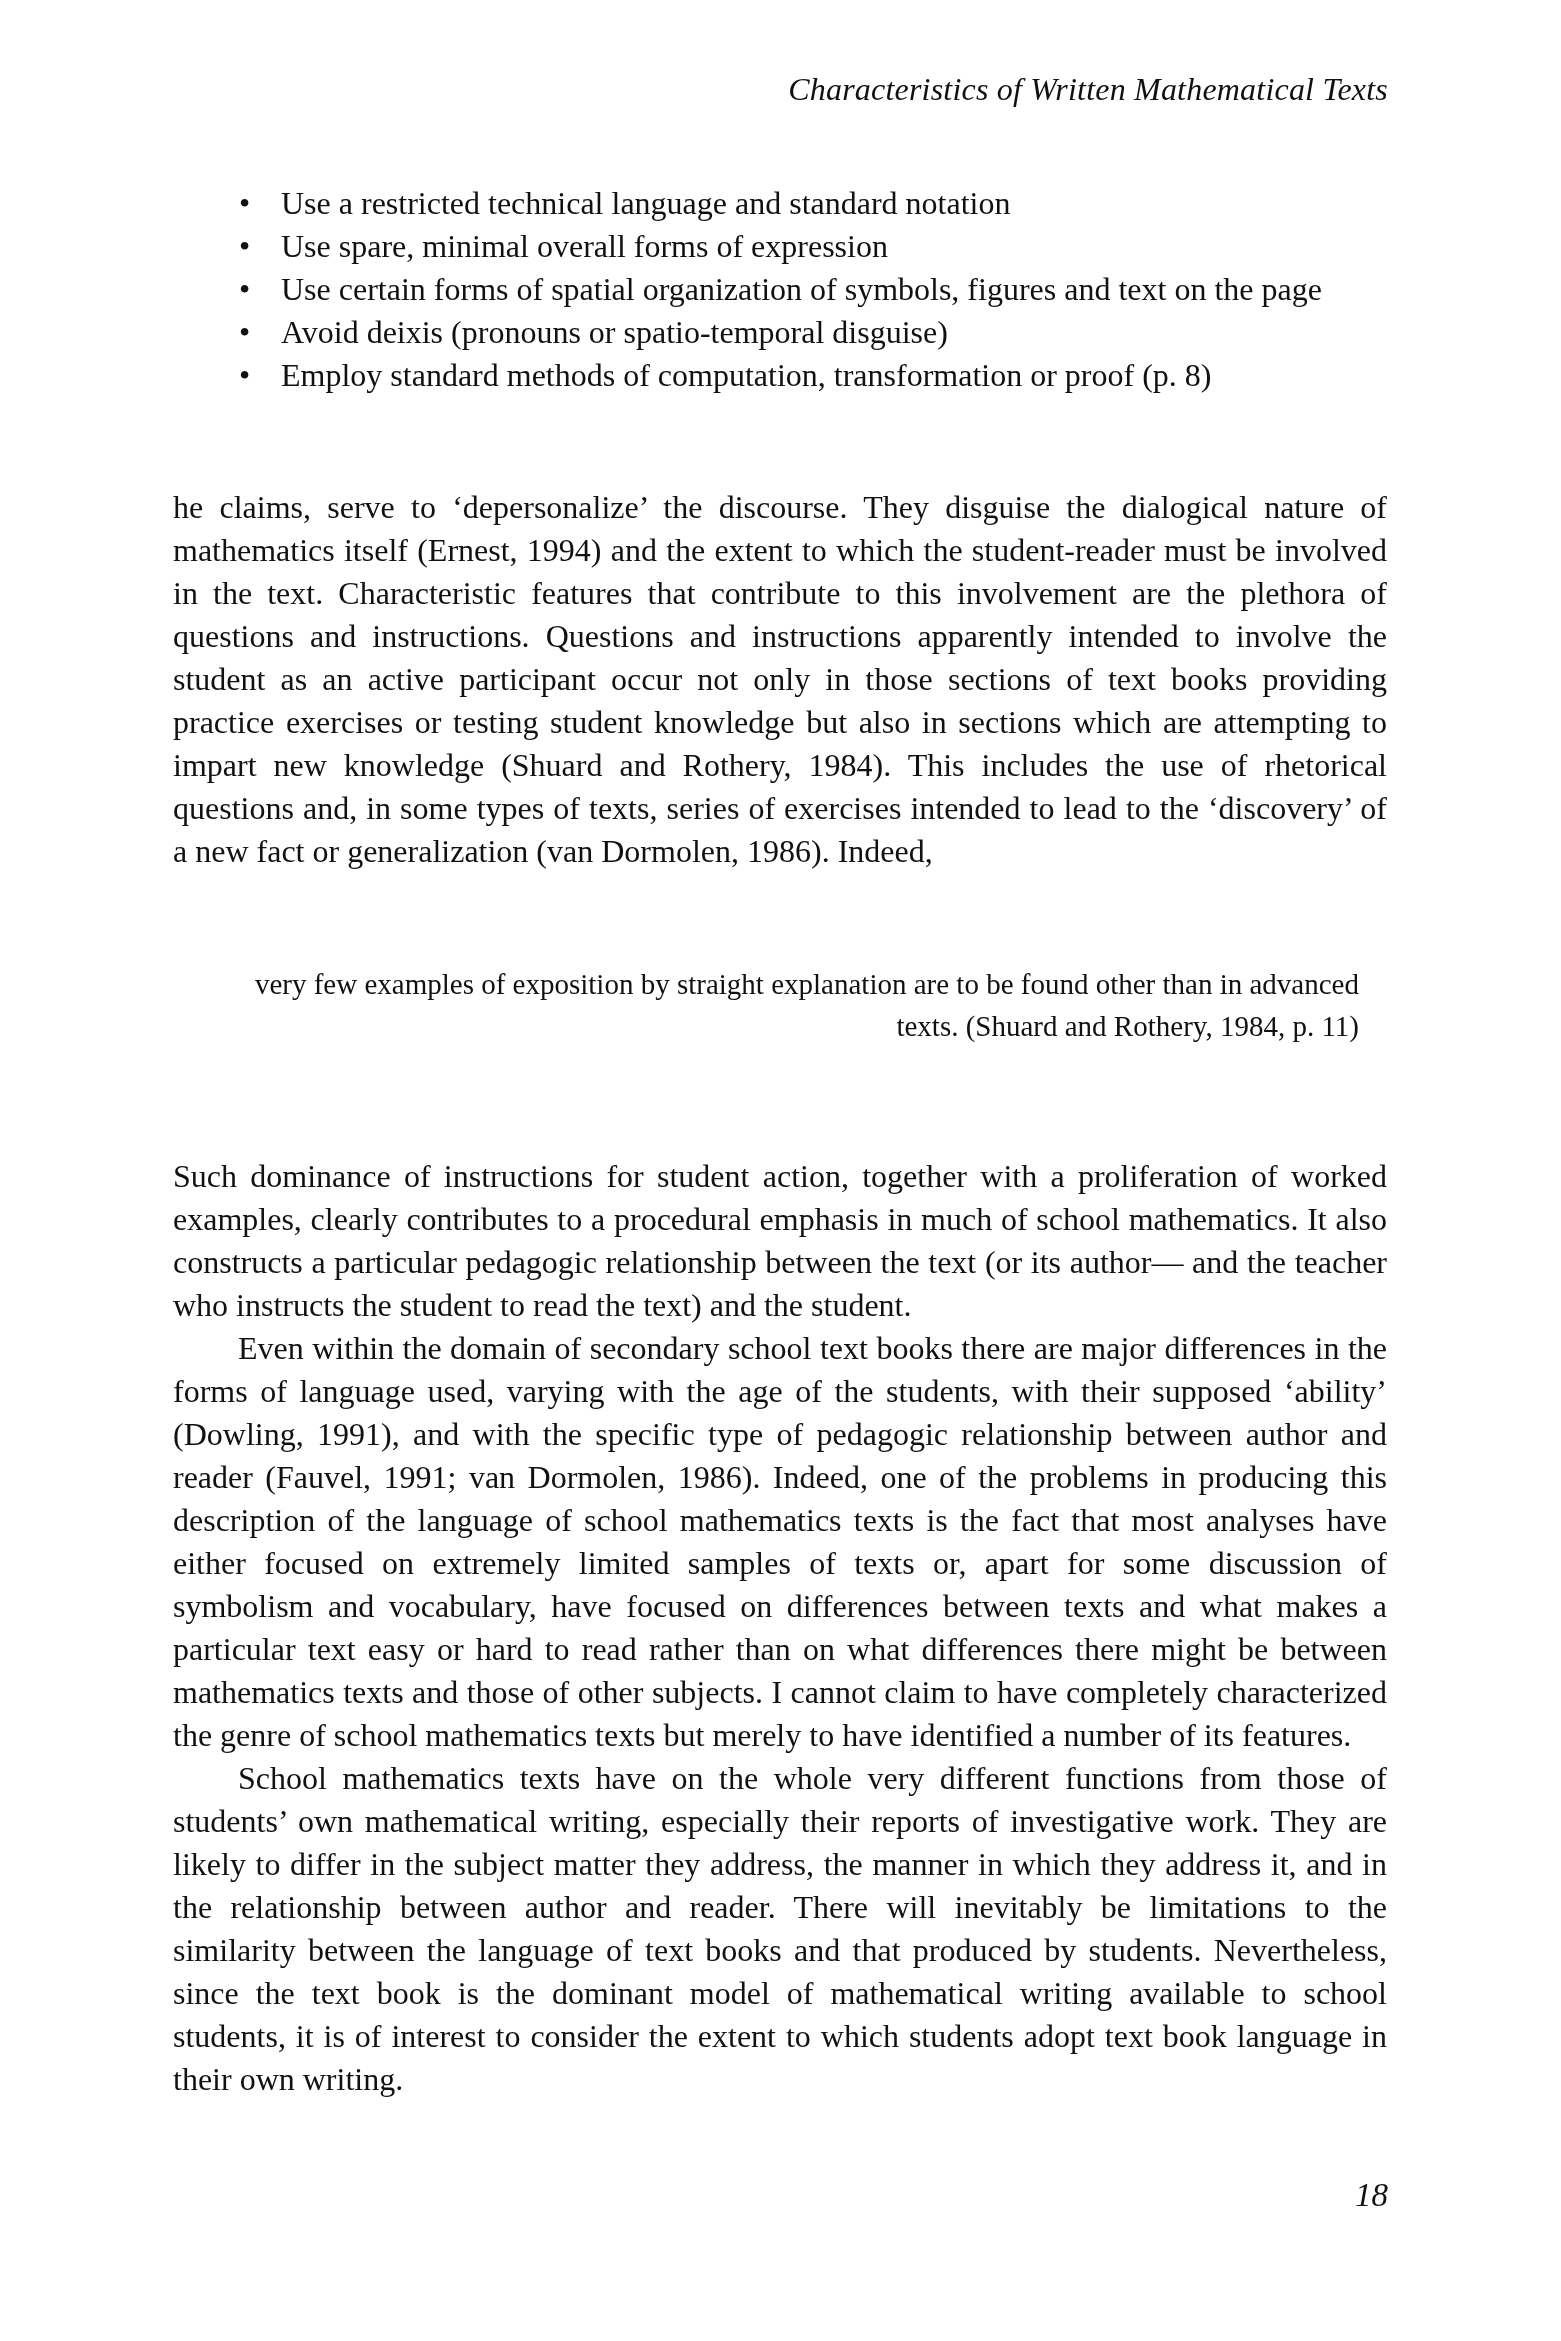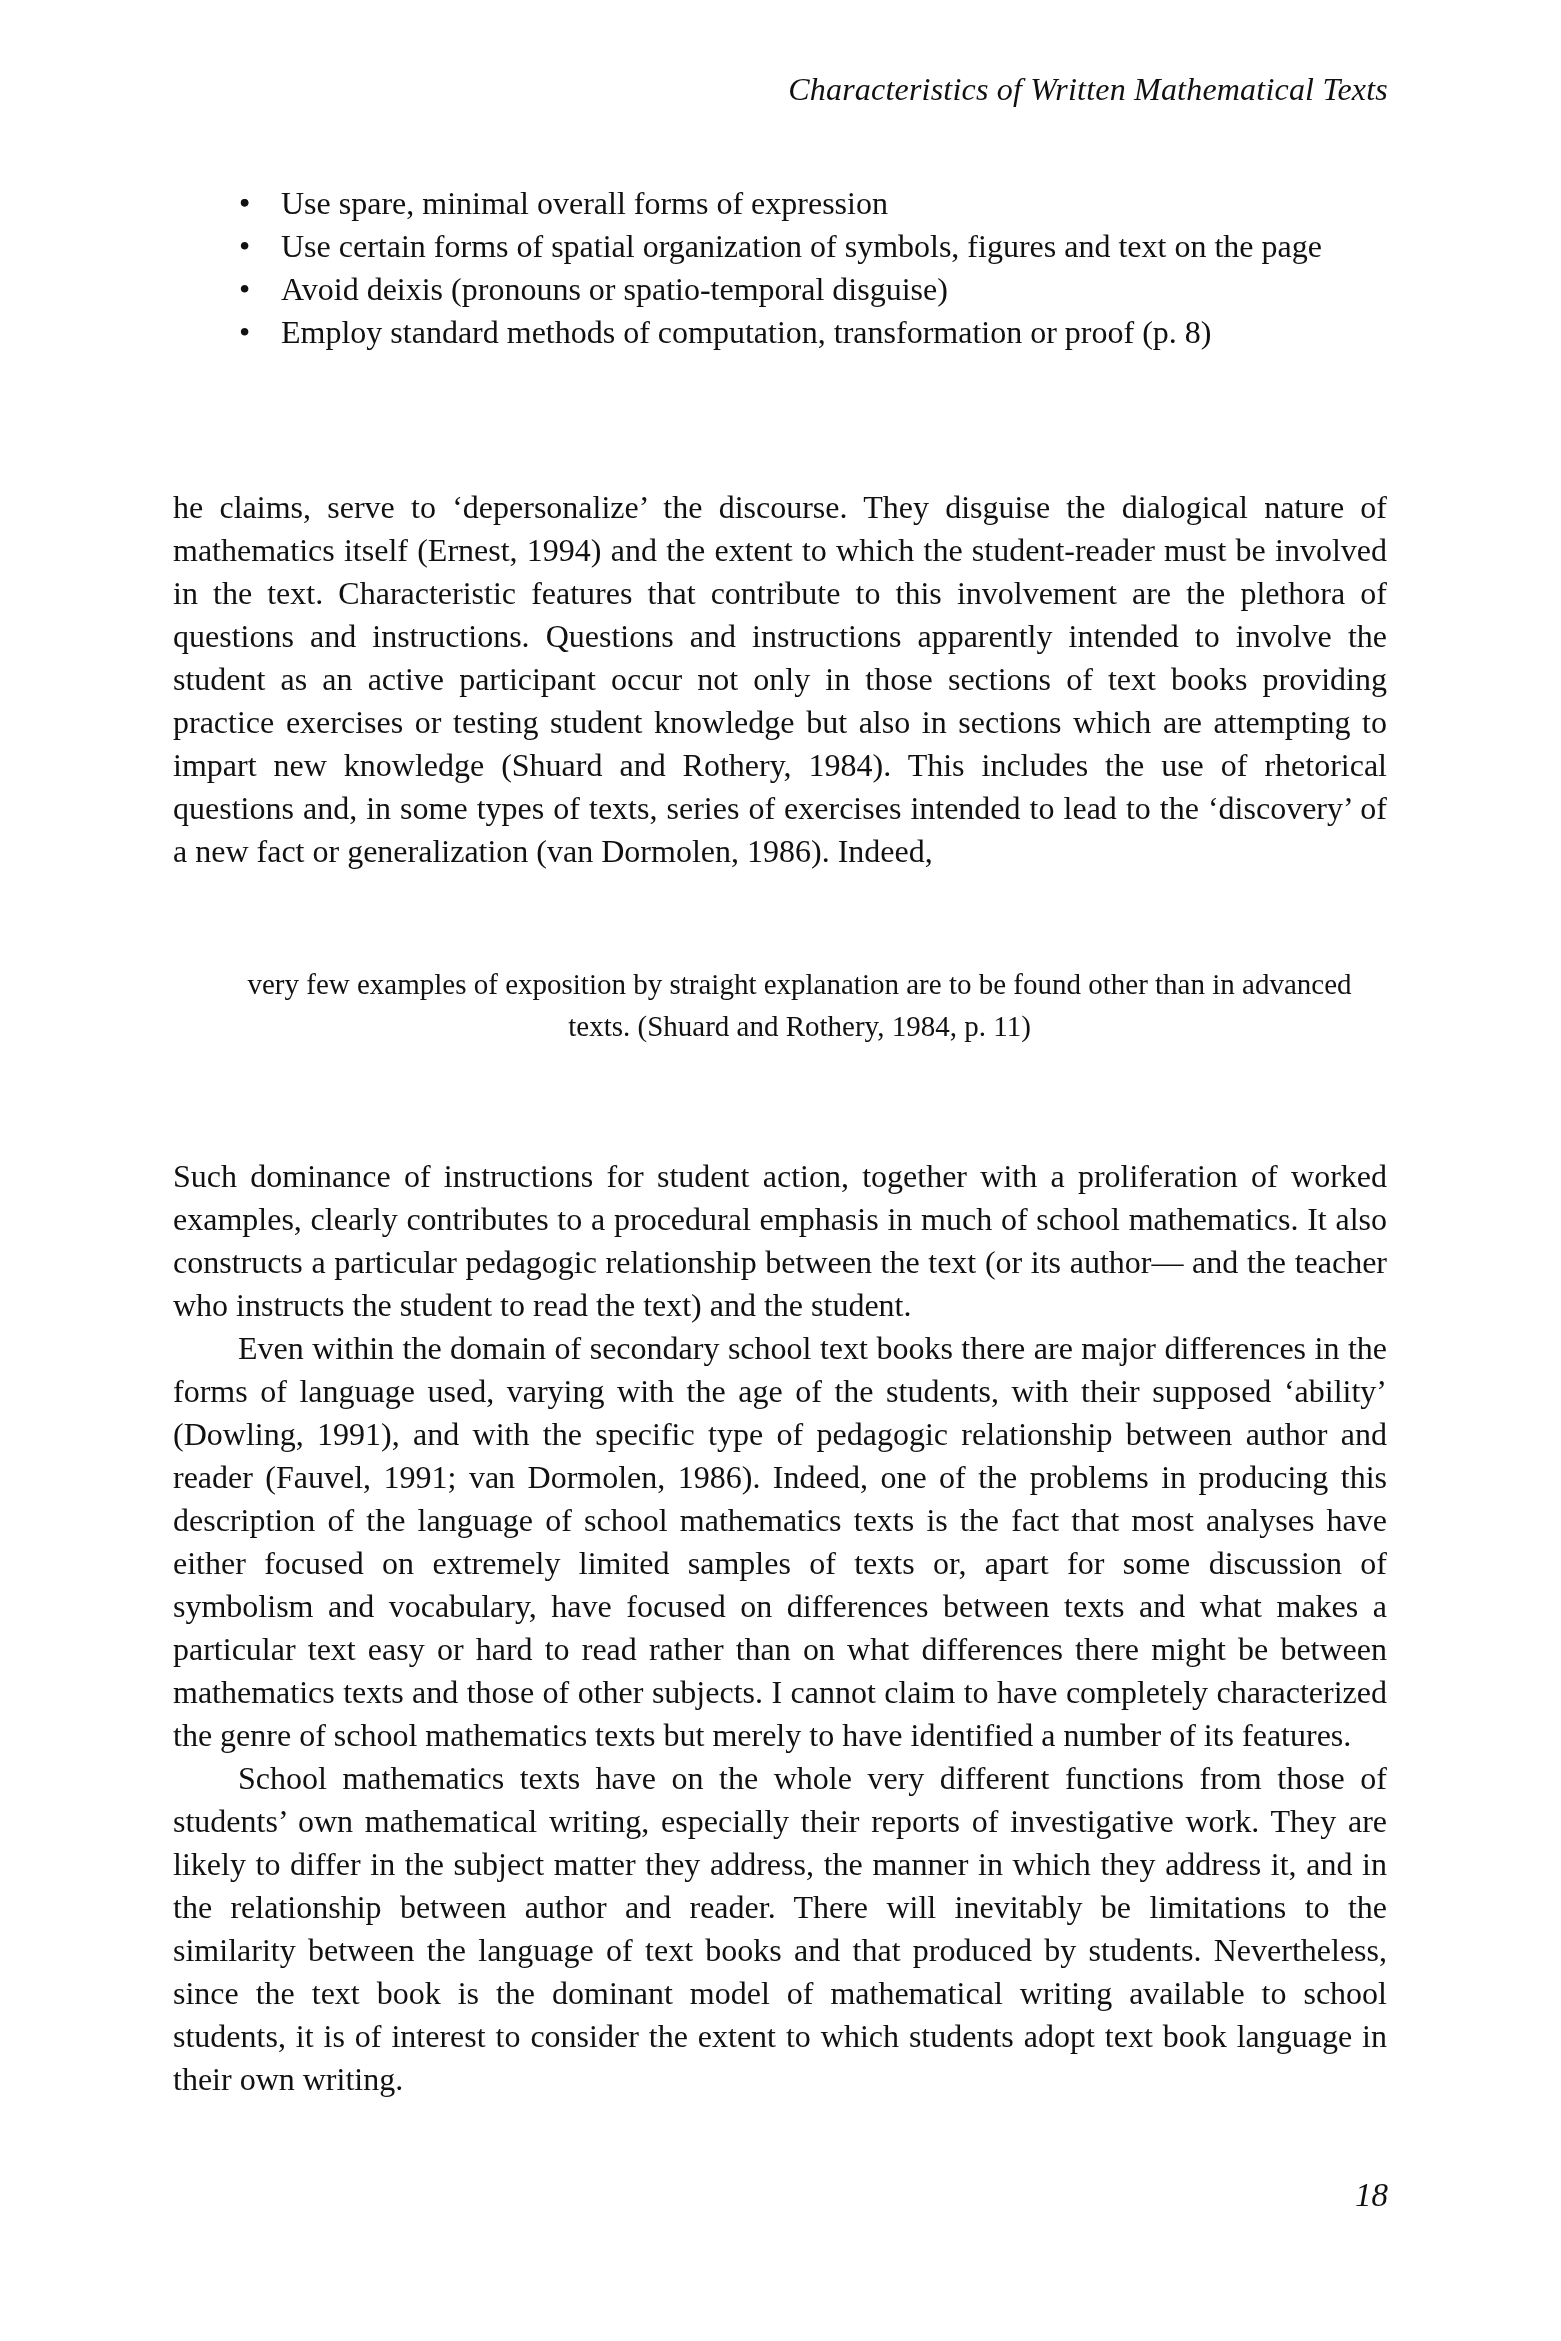--- a/index.html
+++ b/index.html
@@ -70,21 +70,21 @@
     }
     .p1 { top: 486px; }
     .quote {
       position: absolute;
       top: 963px;
       left: 240px;
       width: 1119px;
       font-size: 29px;
       line-height: 42px;
       margin: 0;
-      text-align: center;
+      text-align: right;
     }
     .p2 { top: 1155px; }
     .page-number {
       position: absolute;
       top: 2179px;
       right: 173px;
       font-style: italic;
       font-size: 33px;
       line-height: 1;
     }
@@ -92,20 +92,21 @@
 </head>
 <body>
 
 <div class="page">
 
   <div class="running-head">Characteristics of Written Mathematical Texts</div>
 
   <ul class="bullets">
     <li>
       <span class="bullet-dot">•</span>
+      <span>Use a restricted technical language and standard notation</span>
     </li>
     <li>
       <span class="bullet-dot">•</span>
       <span>Use spare, minimal overall forms of expression</span>
     </li>
     <li>
       <span class="bullet-dot">•</span>
       <span>Use certain forms of spatial organization of symbols, figures and text on the page</span>
     </li>
     <li>

